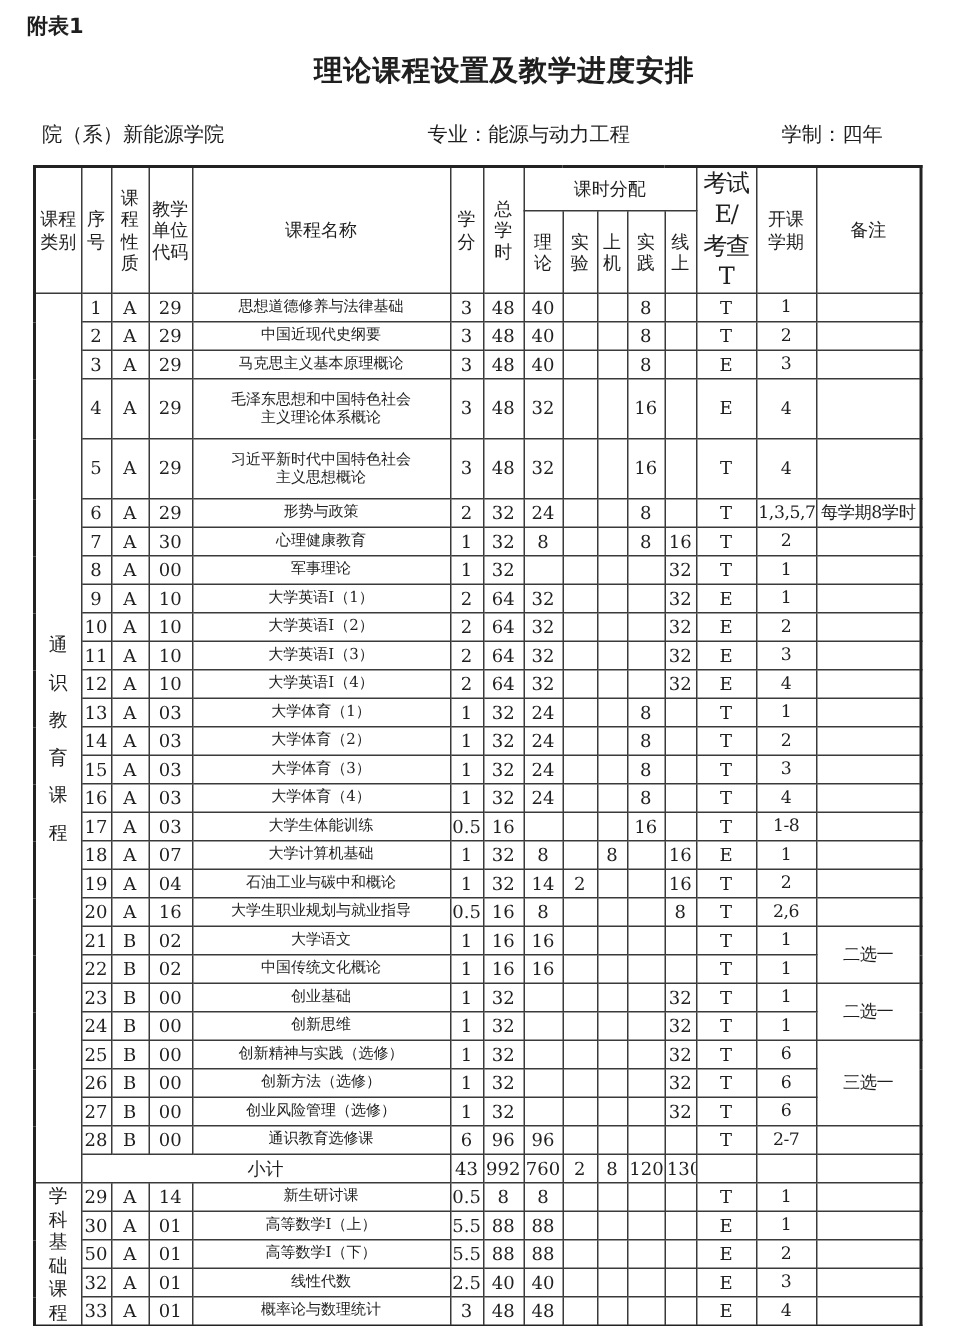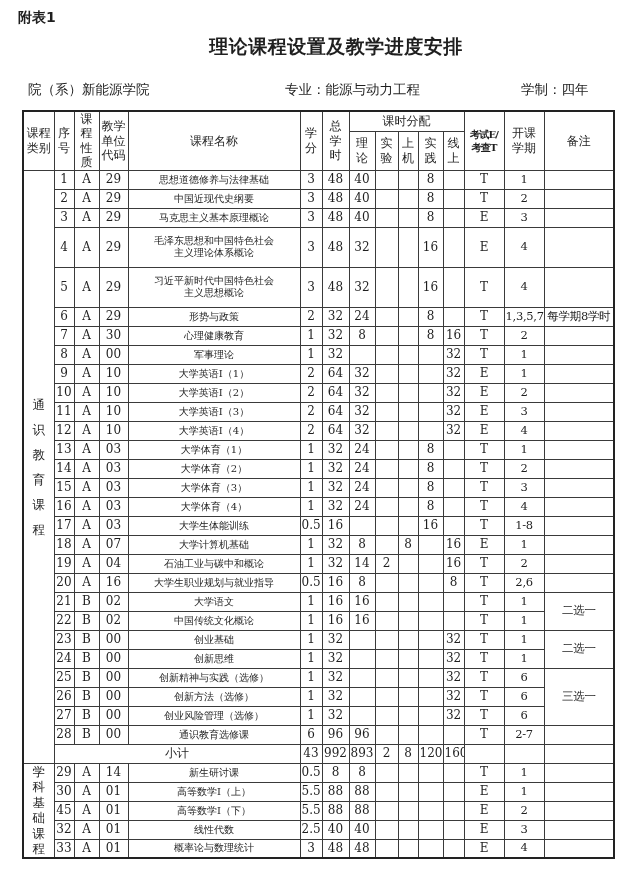--- a/index.html
+++ b/index.html
@@ -34,21 +34,21 @@
   }
   th,td{
     border:1px solid var(--border);
     text-align:center;vertical-align:middle;
     padding:0 1px;font-size:12px;line-height:1.2;
     font-weight:normal;overflow:hidden;
   }
   thead tr.h1{height:20px;}
   thead tr.h2{height:38px;}
   th{white-space:pre-line;}
-  th.small-th{font-size:10px;letter-spacing:-0.8px;line-height:1.3;font-weight:bold;}
+  th.small-th{font-size:16px;letter-spacing:-0.8px;line-height:1.3;}
   tbody tr{height:19px;}
   tbody tr.tall{height:40px;}
   td.name-cell{white-space:pre-line;font-size:10px;}
   td.vlabel{white-space:pre-line;font-size:12.5px;}
   td.cat-loose{line-height:25px;}
   td.cat-tight{line-height:15.5px;}
   td.remark-cell{font-size:11.5px;letter-spacing:-0.3px;margin-left:32px;}
   td.term-cell{font-size:11.5px;letter-spacing:-0.3px;}
 </style>
 </head>
@@ -568,25 +568,25 @@
           <td></td>
           <td></td>
           <td>T</td>
           <td class="term-cell">2-7</td>
           <td rowspan="1" class="remark-cell"></td>
         </tr>
         <tr>
           <td colspan="4">小计</td>
           <td>43</td>
           <td>992</td>
-          <td>893</td>
+          <td>760</td>
           <td>2</td>
           <td>8</td>
           <td>120</td>
-          <td>160</td>
+          <td>130</td>
           <td></td>
           <td class="term-cell"></td>
           <td rowspan="1" class="remark-cell"></td>
         </tr>
         <tr>
           <td rowspan="5" class="vlabel cat-tight">学
 科
 基
 础
 课
@@ -616,21 +616,21 @@
           <td>88</td>
           <td></td>
           <td></td>
           <td></td>
           <td></td>
           <td>E</td>
           <td class="term-cell">1</td>
           <td rowspan="1" class="remark-cell"></td>
         </tr>
         <tr>
-          <td>45</td>
+          <td>50</td>
           <td>A</td>
           <td>01</td>
           <td class="name-cell">高等数学Ⅰ（下）</td>
           <td>5.5</td>
           <td>88</td>
           <td>88</td>
           <td></td>
           <td></td>
           <td></td>
           <td></td>

